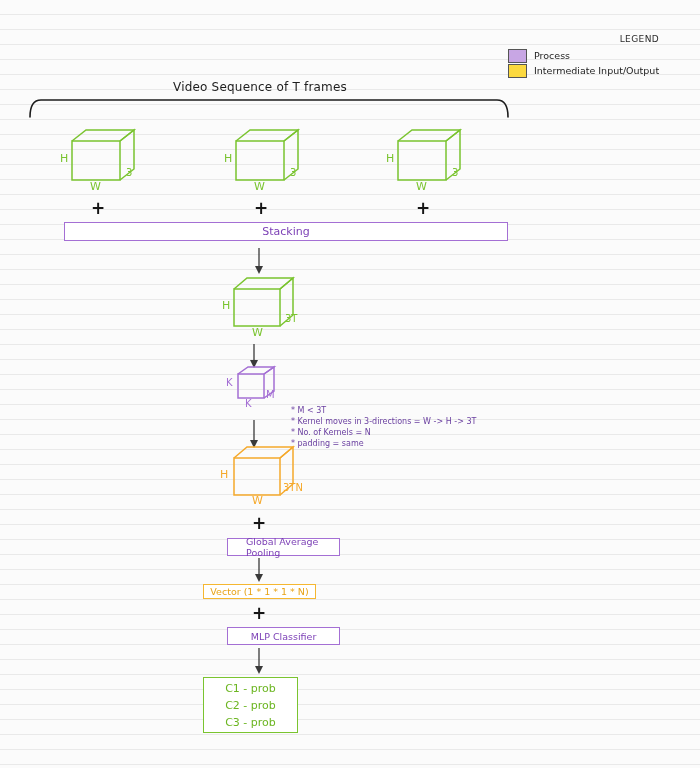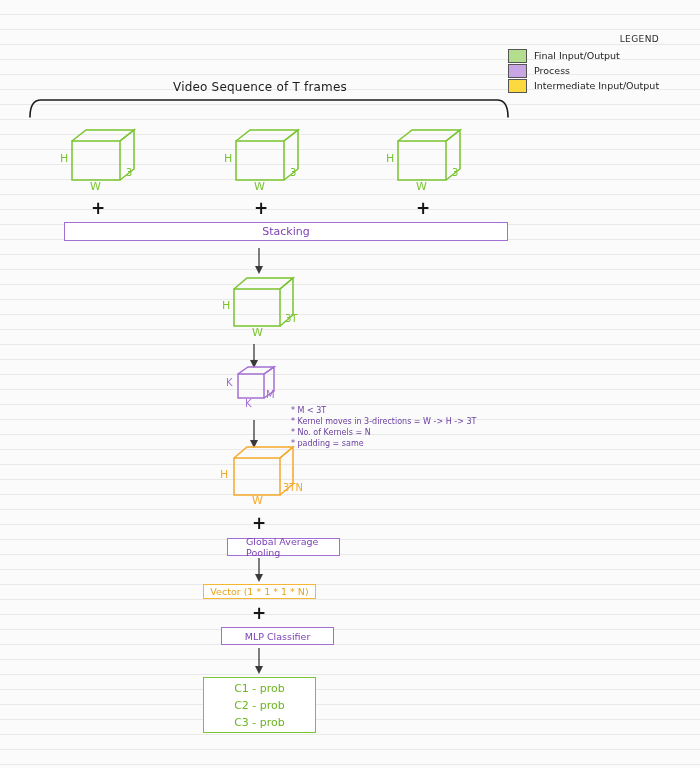--- a/index.html
+++ b/index.html
@@ -125,24 +125,20 @@
 
   <g stroke="#3a3a3a" stroke-width="1.3" fill="none">
     <line x1="259" y1="648" x2="259" y2="672"></line>
     <path d="M255 666 L259 674 L263 666" fill="#3a3a3a" stroke="none"></path>
   </g>
 </svg>
 
 <div class="abs" id="legend" style="z-index:3;">
   <div class="legend-title">LEGEND</div>
   <div class="legend-row">
-    <div class="swatch" style="background:#b5dd8e"></div>
-    <div class="legend-label">Final Input/Output</div>
-  </div>
-  <div class="legend-row">
     <div class="swatch" style="background:#c8a6e4"></div>
     <div class="legend-label">Process</div>
   </div>
   <div class="legend-row">
     <div class="swatch" style="background:#fcd93f"></div>
     <div class="legend-label">Intermediate Input/Output</div>
   </div>
 </div>
 
 <div class="abs" id="seq-title" style="z-index:3;">Video Sequence of T frames</div>
@@ -185,21 +181,21 @@
 <div class="lbl" style="left:283px;top:482px;color:#f5a92b;font-size:10px;z-index:3;">3TN</div>
 
 <div class="plus" style="left:252px;top:515px;z-index:3;">+</div>
 
 <div class="pbox purple-box" style="left:203px;top:538px;width:113px;height:18px;z-index:3;font-size:9.5px;padding-left:18px;">Global Average Pooling</div>
 
 <div class="pbox yellow-box" style="left:203px;top:584px;width:113px;height:15px;z-index:3;font-size:9.5px;">Vector (1 * 1 * 1 * N)</div>
 
 <div class="plus" style="left:252px;top:605px;z-index:3;">+</div>
 
-<div class="pbox purple-box" style="left:197px;top:627px;width:113px;height:18px;z-index:3;font-size:9.5px;">MLP Classifier</div>
-
-<div class="pbox green-box" style="left:203px;top:677px;width:113px;height:56px;z-index:3;">
+<div class="pbox purple-box" style="left:203px;top:627px;width:113px;height:18px;z-index:3;font-size:9.5px;">MLP Classifier</div>
+
+<div class="pbox green-box" style="left:203px;top:677px;width:95px;height:56px;z-index:3;">
   <div class="outline-list">
     <div>C1 - prob</div>
     <div>C2 - prob</div>
     <div>C3 - prob</div>
   </div>
 </div>
 
 </body></html>

